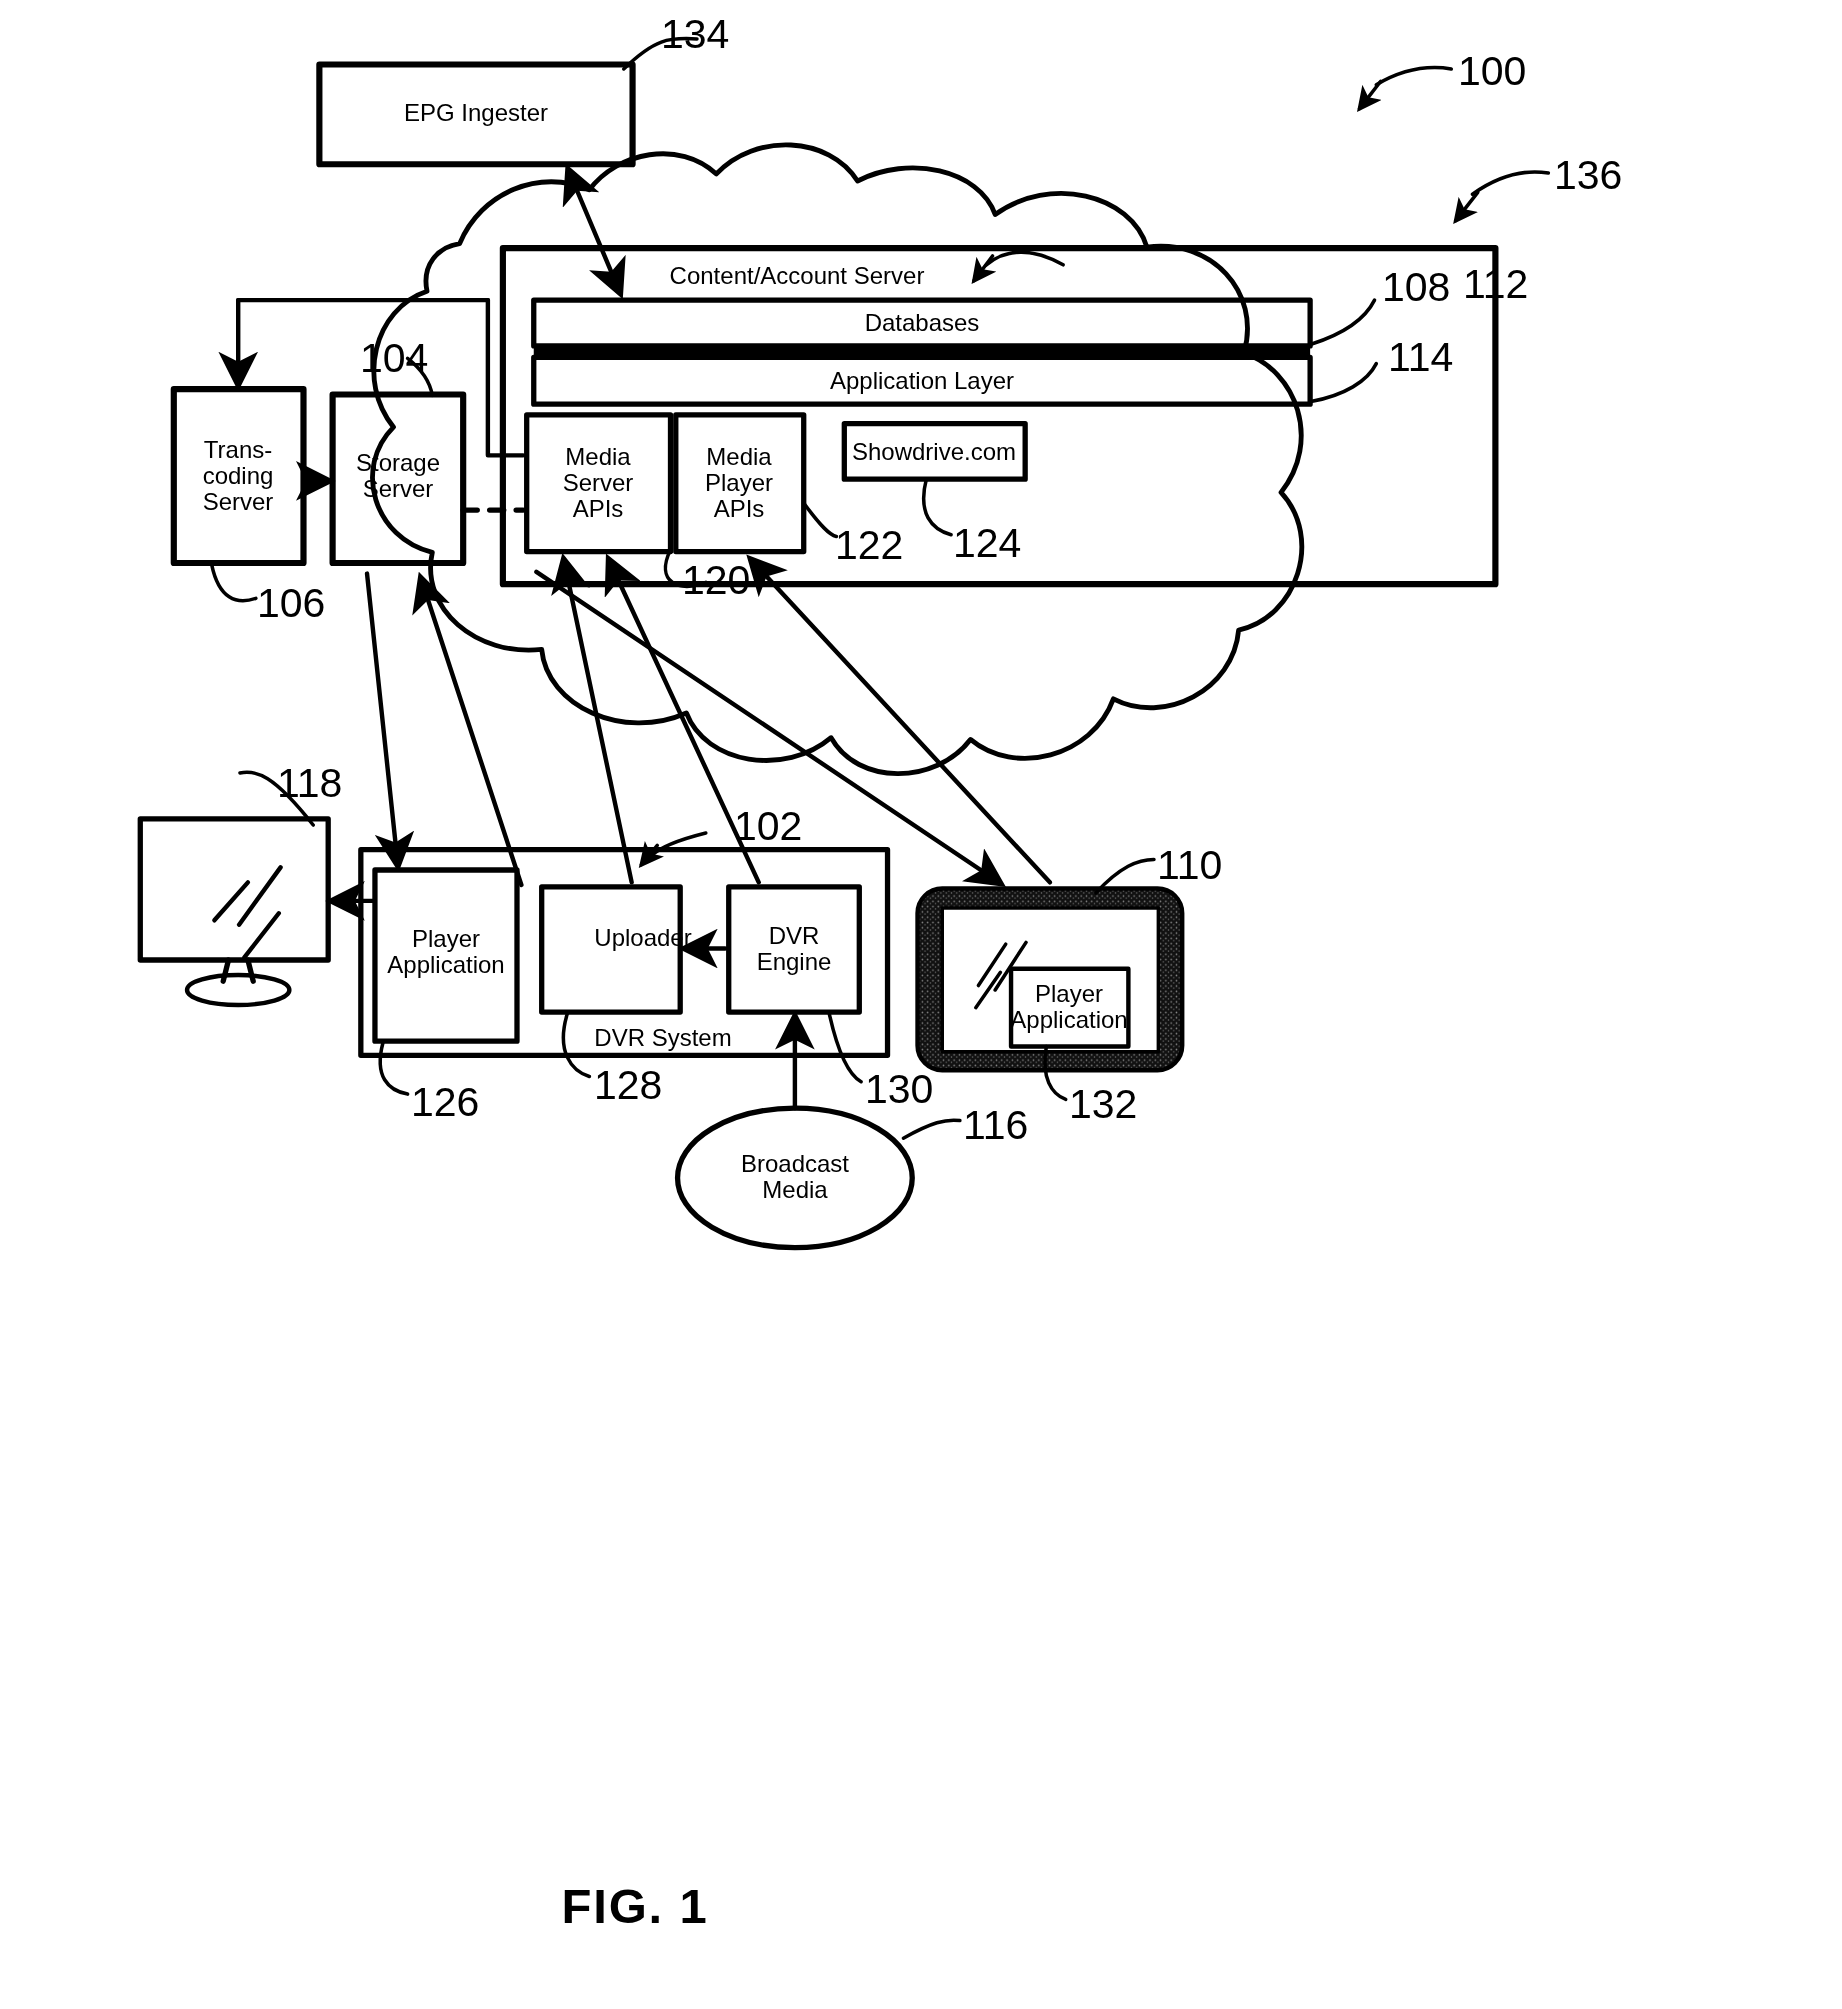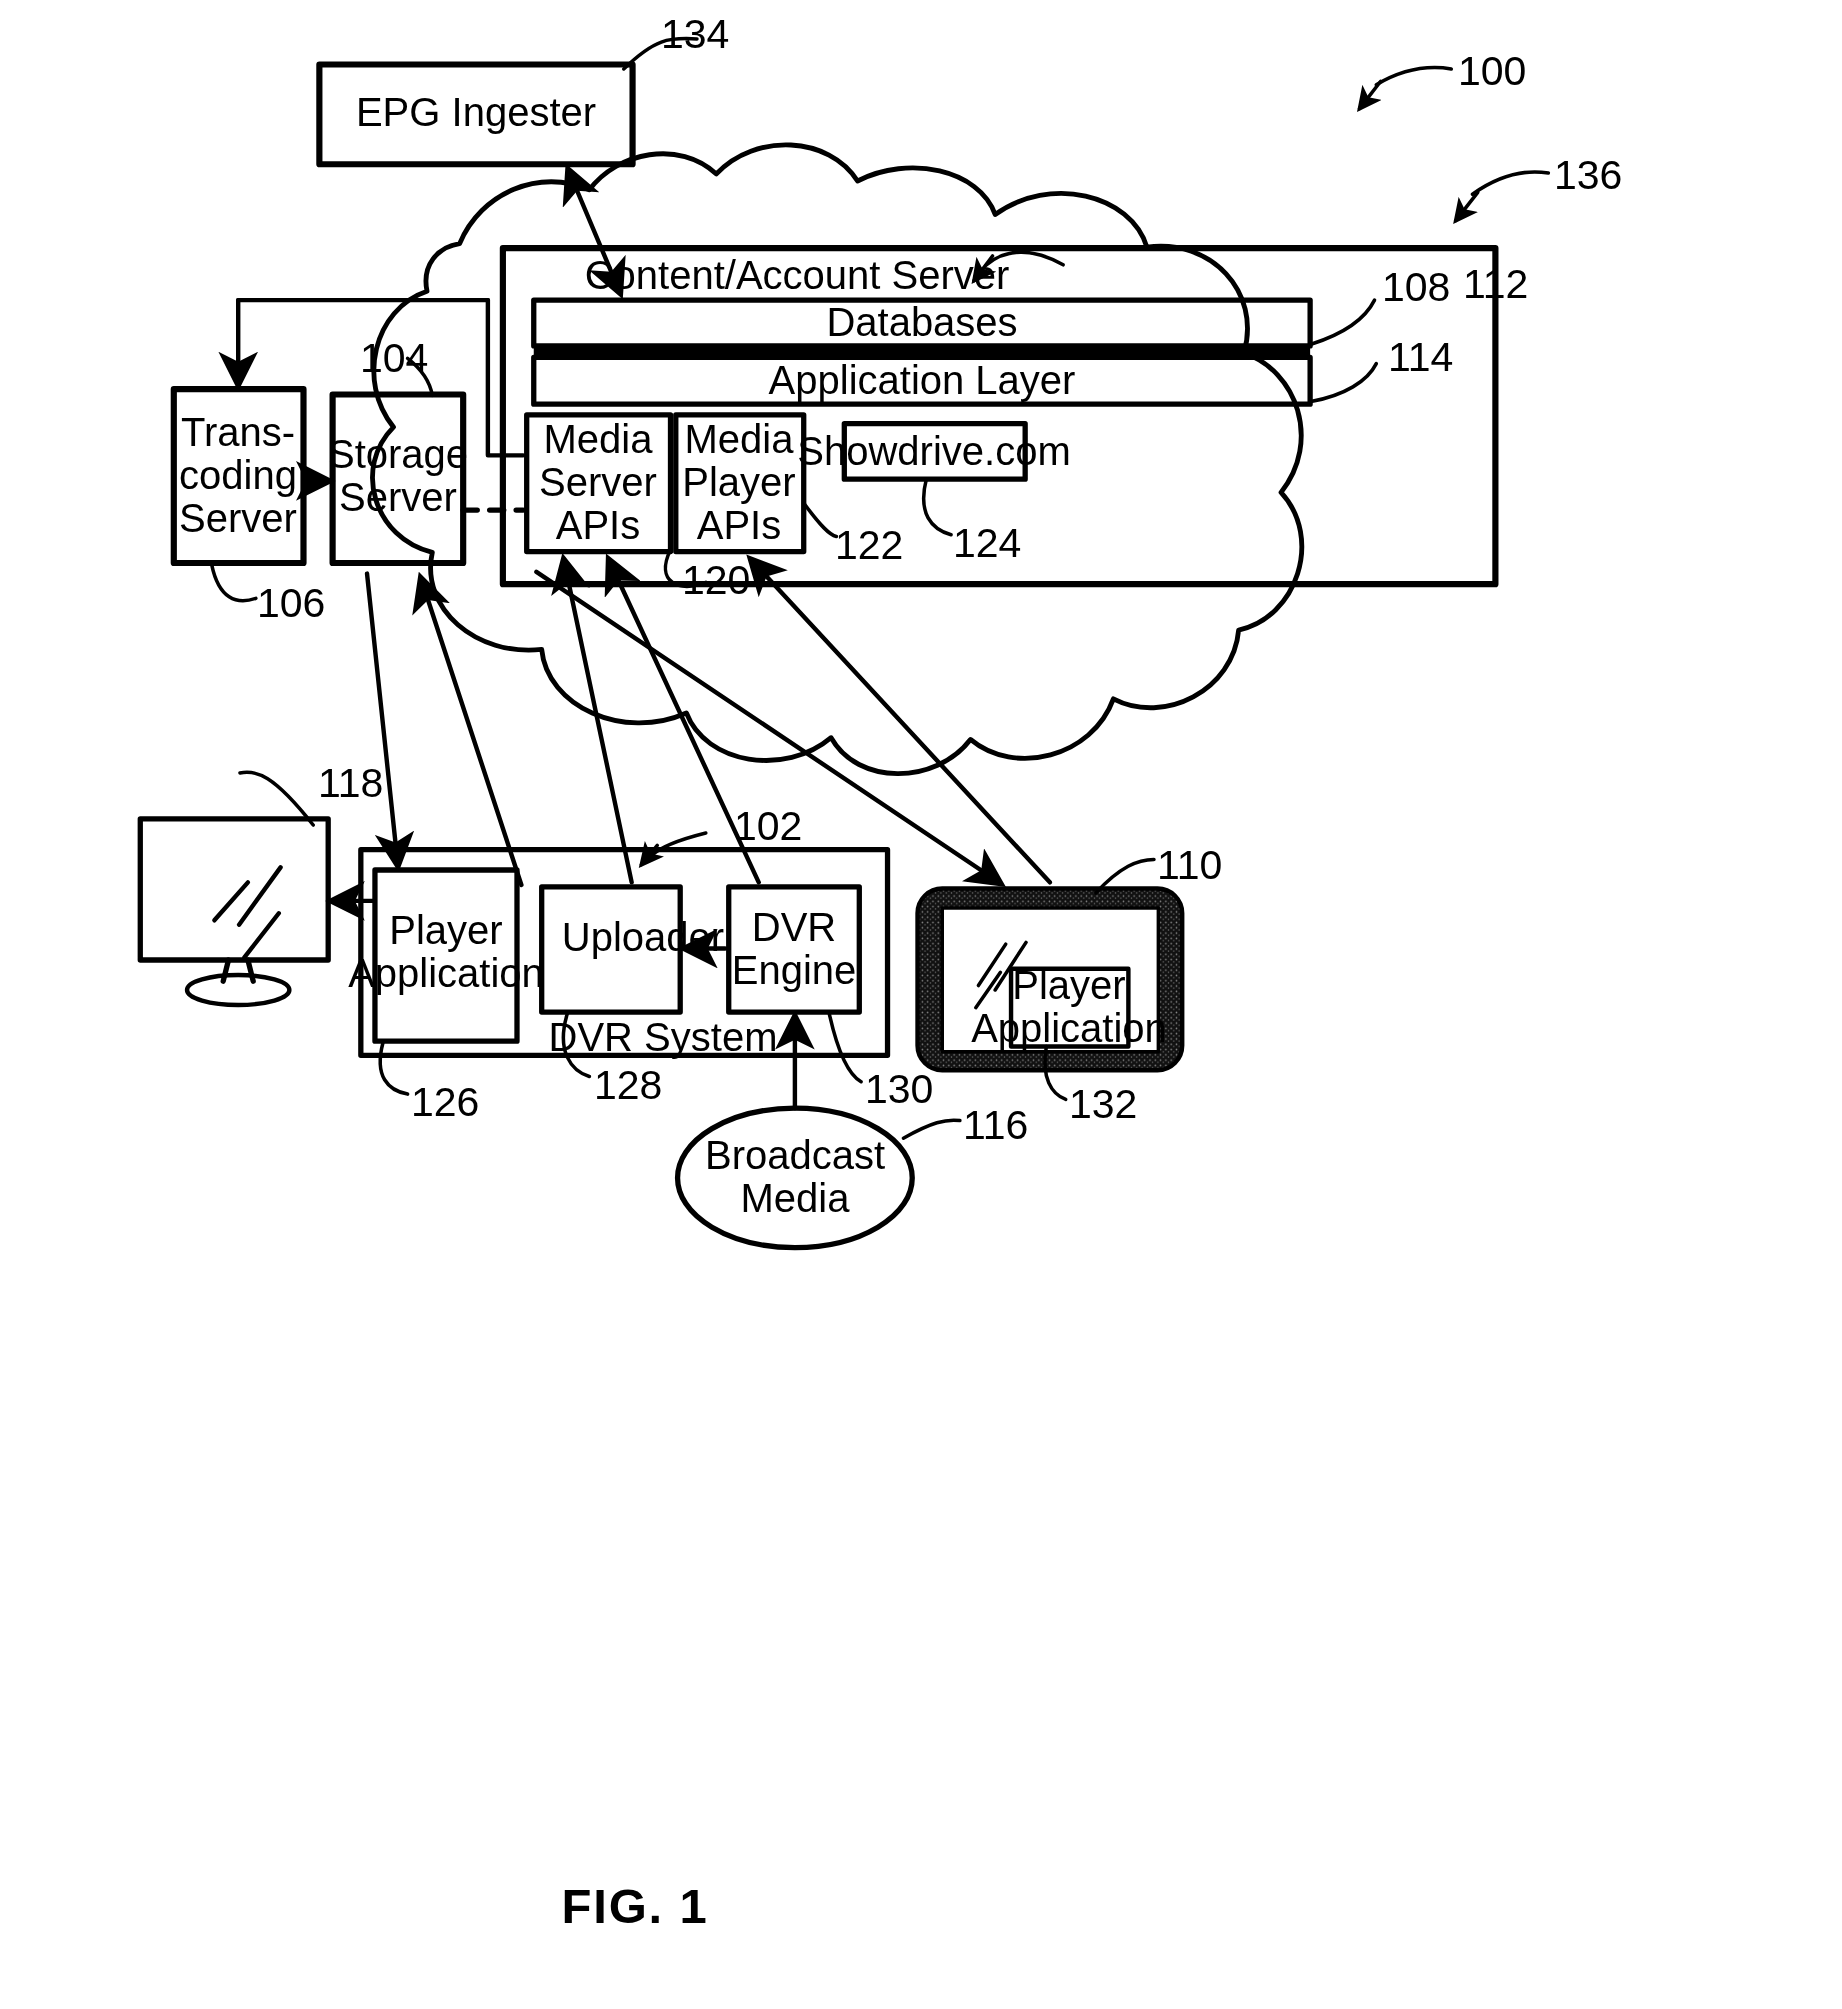--- a/index.html
+++ b/index.html
@@ -2,21 +2,21 @@
 <html style="font-size:14px"><head>
 <meta charset="utf-8">
 <style>
   html,body{margin:0;padding:0;background:#fff;}
   body{width:1843px;height:2010px;position:relative;
        font-family:"Liberation Sans",sans-serif;color:#000;overflow:hidden;}
   #stage{position:absolute;inset:0;}
   svg#art{position:absolute;left:0;top:0;width:1843px;height:2010px;}
   .lbl{position:absolute;font-family:"Liberation Sans",sans-serif;
        color:#000;line-height:1.08;text-align:center;white-space:pre;}
-  .boxtxt{font-size:40px;}
+  .boxtxt{font-size:24px;}
   .reftxt{font-size:41px;}
   .figcap{font-size:49px;font-weight:bold;letter-spacing:1.8px;}
   .ctr{transform:translate(-50%,-50%);}
 </style>
 </head>
 <body>
 
 <div id="stage">
 
   <svg id="art" viewBox="0 0 2089 2278">
@@ -202,21 +202,21 @@
 
   <div class="lbl boxtxt ctr" style="left:238px;top:476px;text-align:center;">Trans-
 coding
 Server</div>
   <div class="lbl reftxt" style="left:257px;top:581px;">106</div>
 
   <div class="lbl boxtxt ctr" style="left:398px;top:476px;">Storage
 Server</div>
   <div class="lbl reftxt" style="left:360px;top:336px;">104</div>
 
-  <div class="lbl reftxt" style="left:277px;top:761px;margin-left:41px;">118</div>
+  <div class="lbl reftxt" style="left:277px;top:761px;">118</div>
 
   <div class="lbl boxtxt ctr" style="left:663px;top:1038px;">DVR System</div>
   <div class="lbl reftxt" style="left:734px;top:804px;">102</div>
 
   <div class="lbl boxtxt ctr" style="left:446px;top:952px;">Player
 Application</div>
   <div class="lbl reftxt" style="left:411px;top:1080px;">126</div>
 
   <div class="lbl boxtxt ctr" style="left:611px;top:938px;margin-left:32px;">Uploader</div>
   <div class="lbl reftxt" style="left:594px;top:1063px;">128</div>

